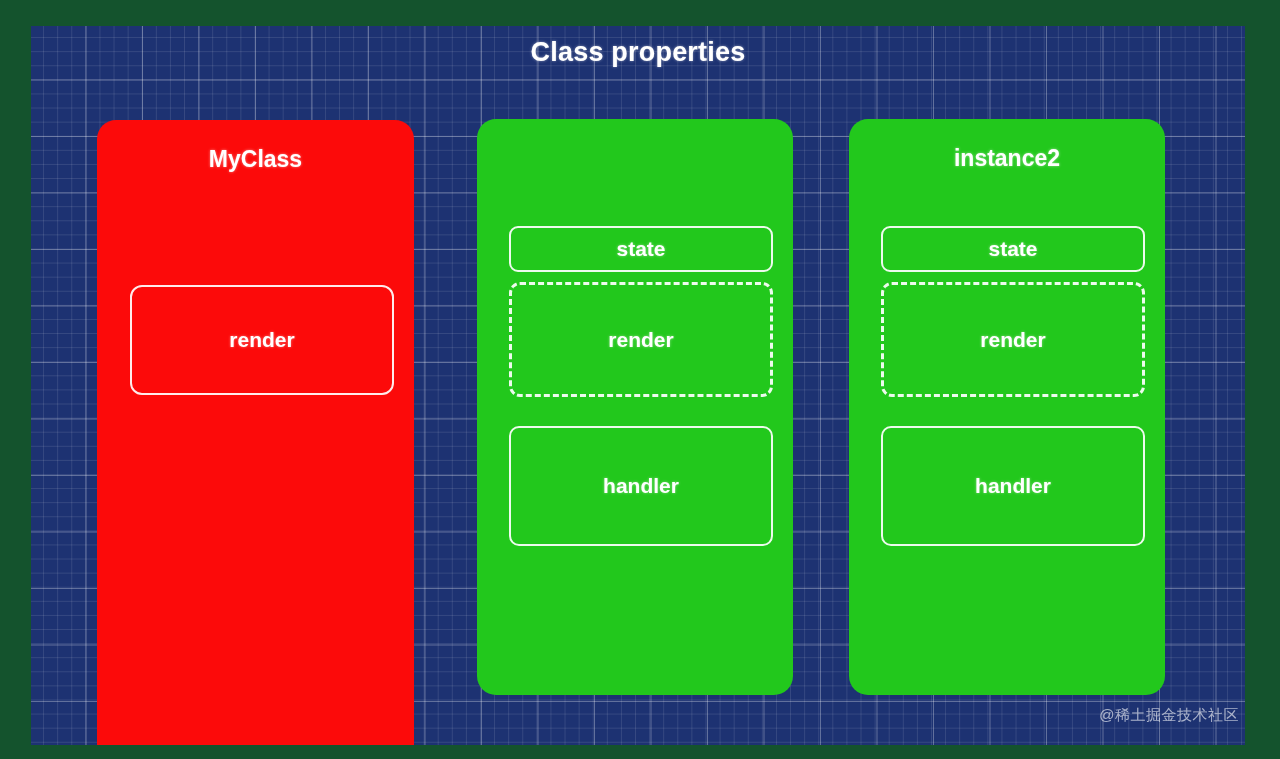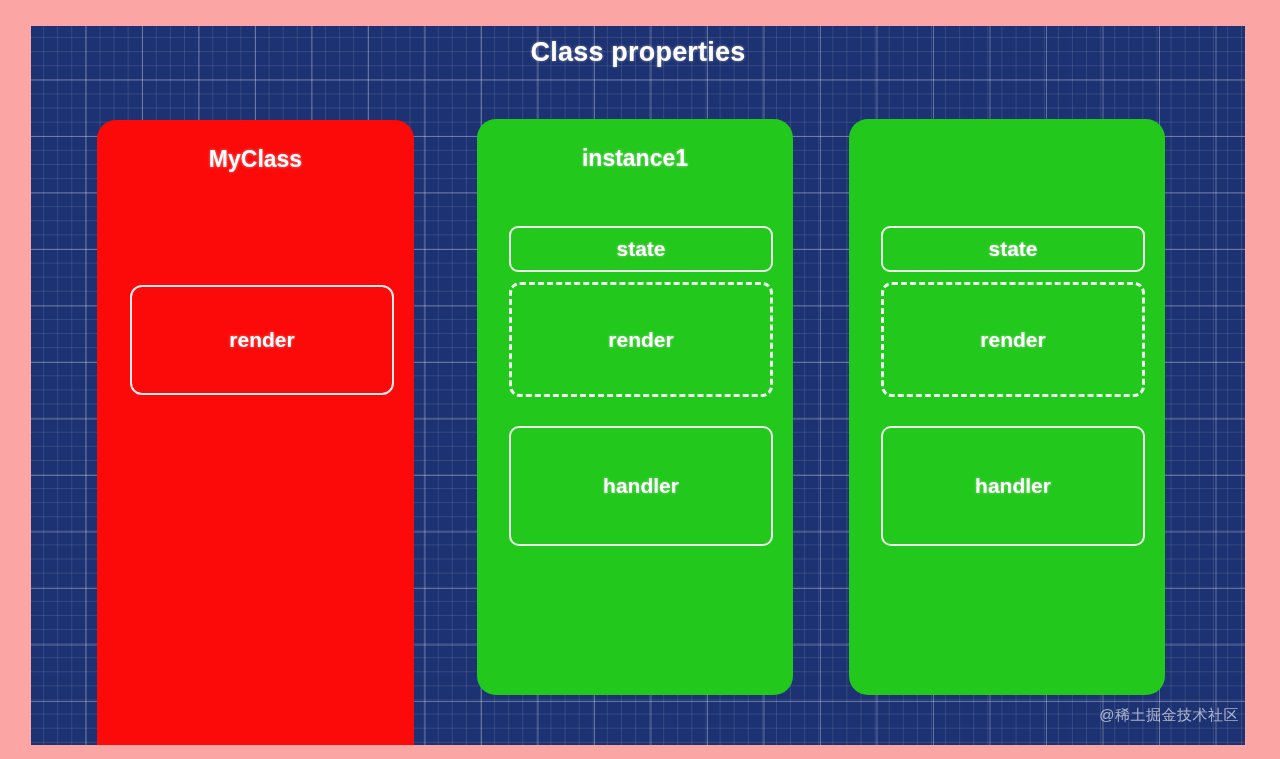--- a/index.html
+++ b/index.html
@@ -11,21 +11,21 @@
     width: 1280px;
     height: 759px;
     font-family: "Liberation Sans", sans-serif;
     overflow: hidden;
   }
 
   #stage {
     position: relative;
     width: 1280px;
     height: 759px;
-    background: #fca5a5;
+    background: #14532d;
   }
 
   
   #canvas {
     position: absolute;
     left: 31px;
     top: 26px;
     width: 1214px;
     height: 719px;
     background-color: #1d3272;
@@ -169,27 +169,27 @@
   <div id="canvas">
 
     <div id="title">Class properties</div>
 
     <div class="card" id="card-myclass">
       <div class="card-title">MyClass</div>
       <div class="box box-solid box-render-class">render</div>
     </div>
 
     <div class="card" id="card-instance1">
-      <div class="card-title">instance1</div>
       <div class="box box-solid box-state">state</div>
       <div class="box box-dashed box-render-inst">render</div>
       <div class="box box-solid box-handler">handler</div>
     </div>
 
     <div class="card" id="card-instance2">
+      <div class="card-title">instance2</div>
       <div class="box box-solid box-state">state</div>
       <div class="box box-dashed box-render-inst">render</div>
       <div class="box box-solid box-handler">handler</div>
     </div>
 
     <div id="watermark">@稀土掘金技术社区</div>
 
   </div>
 </div>
 

